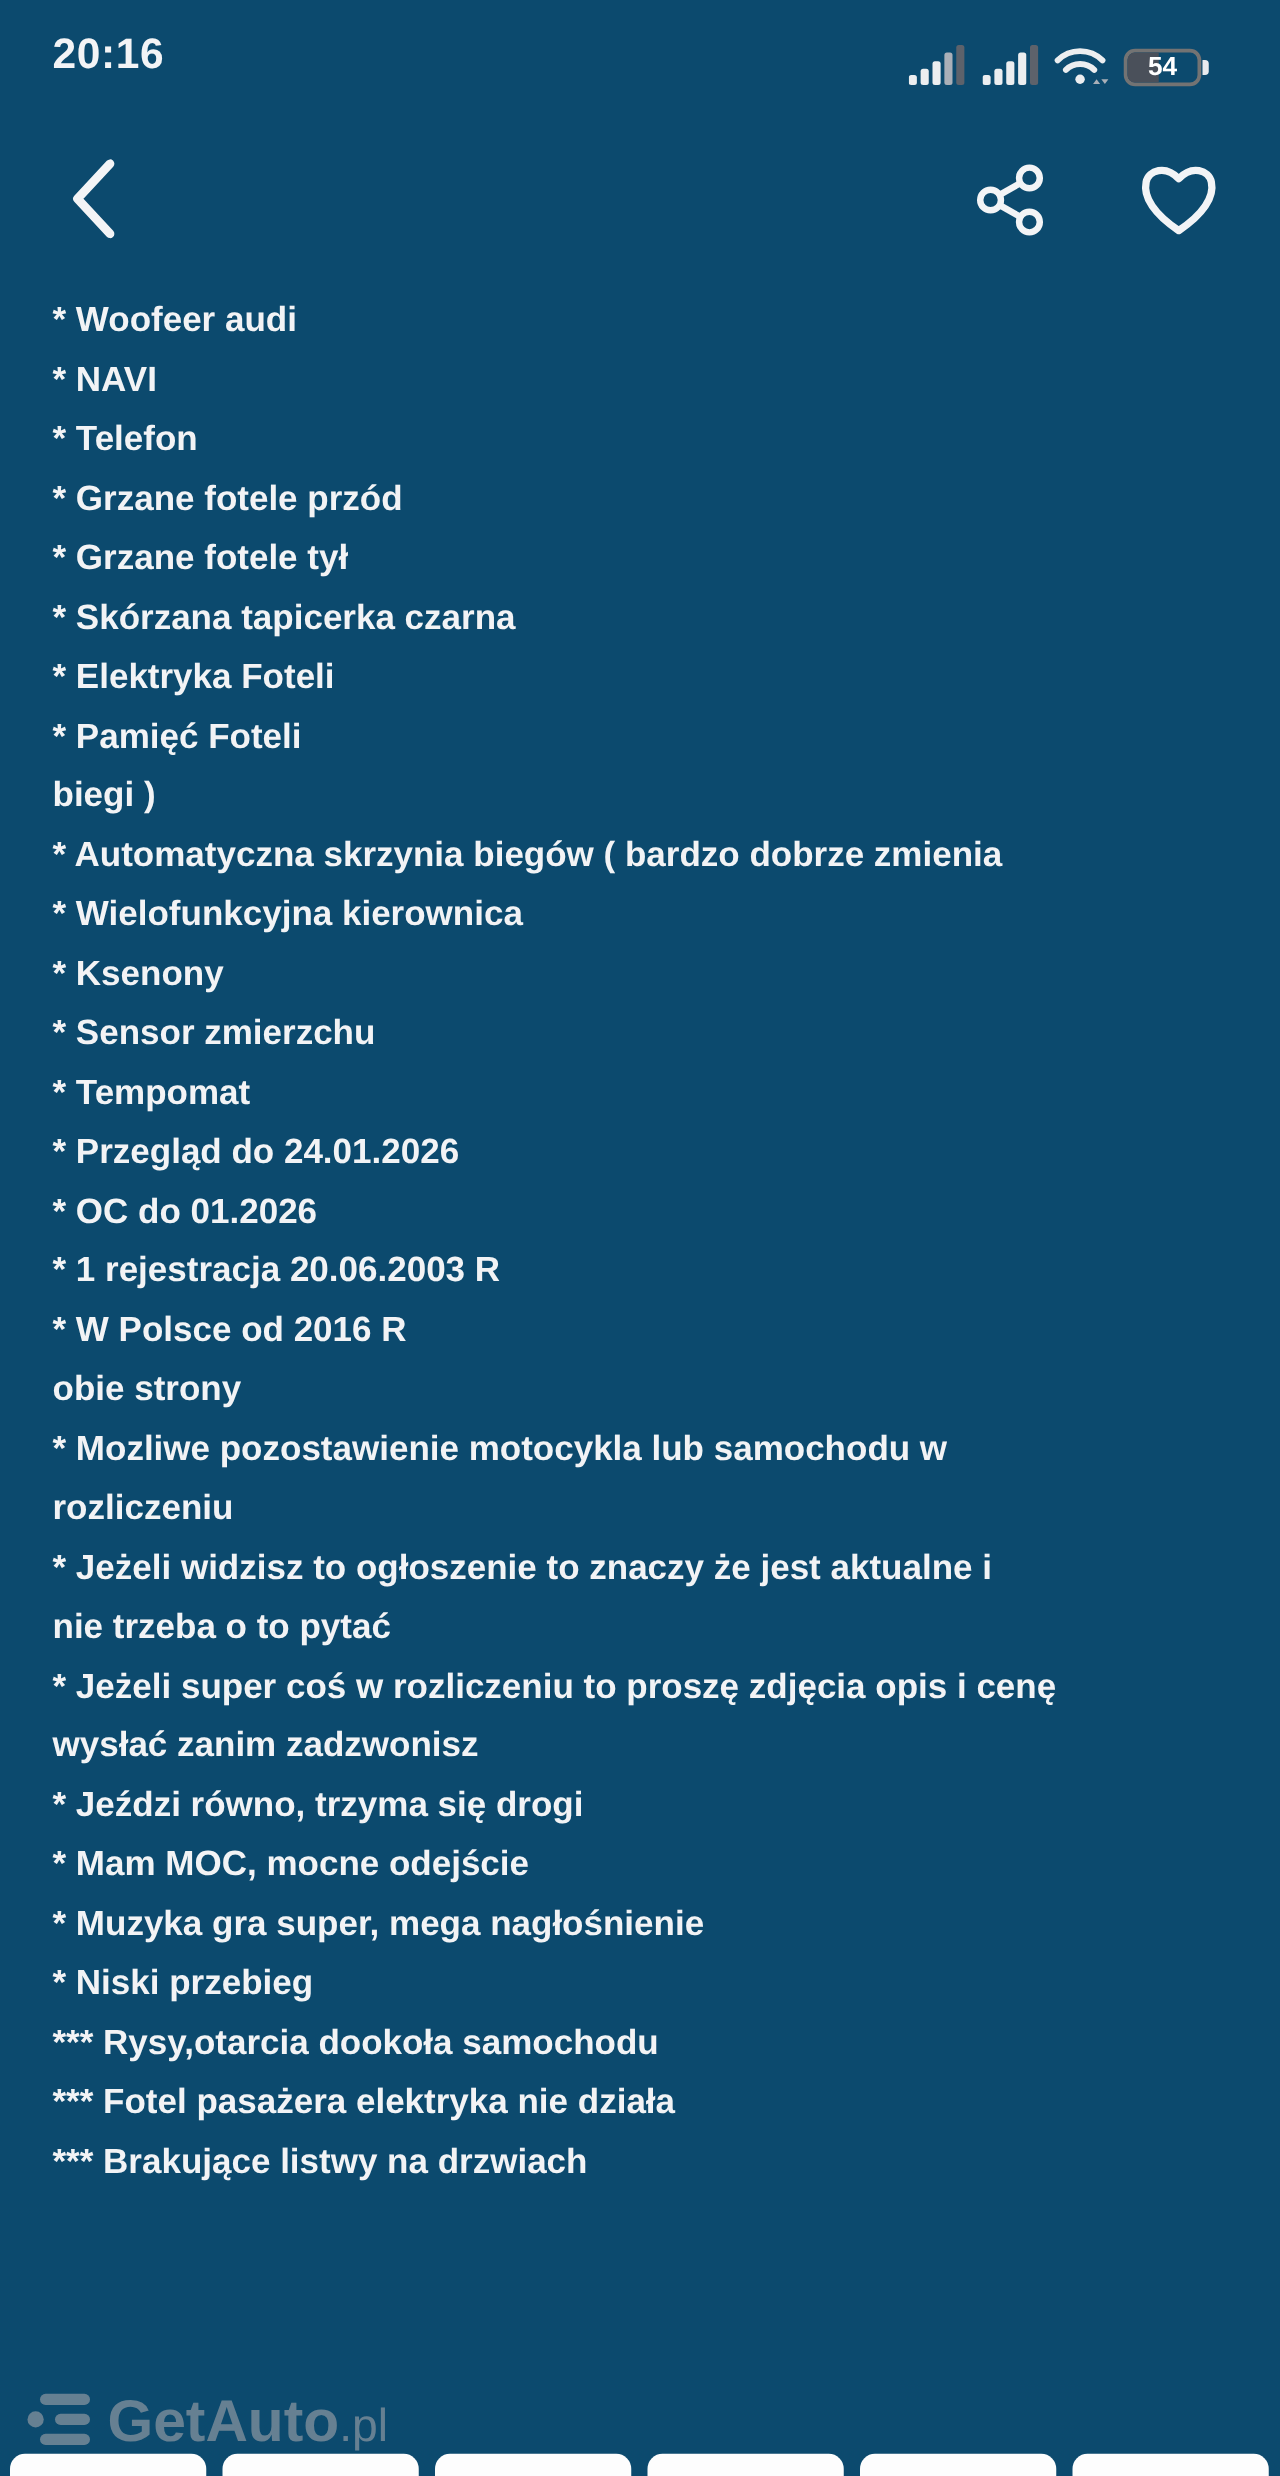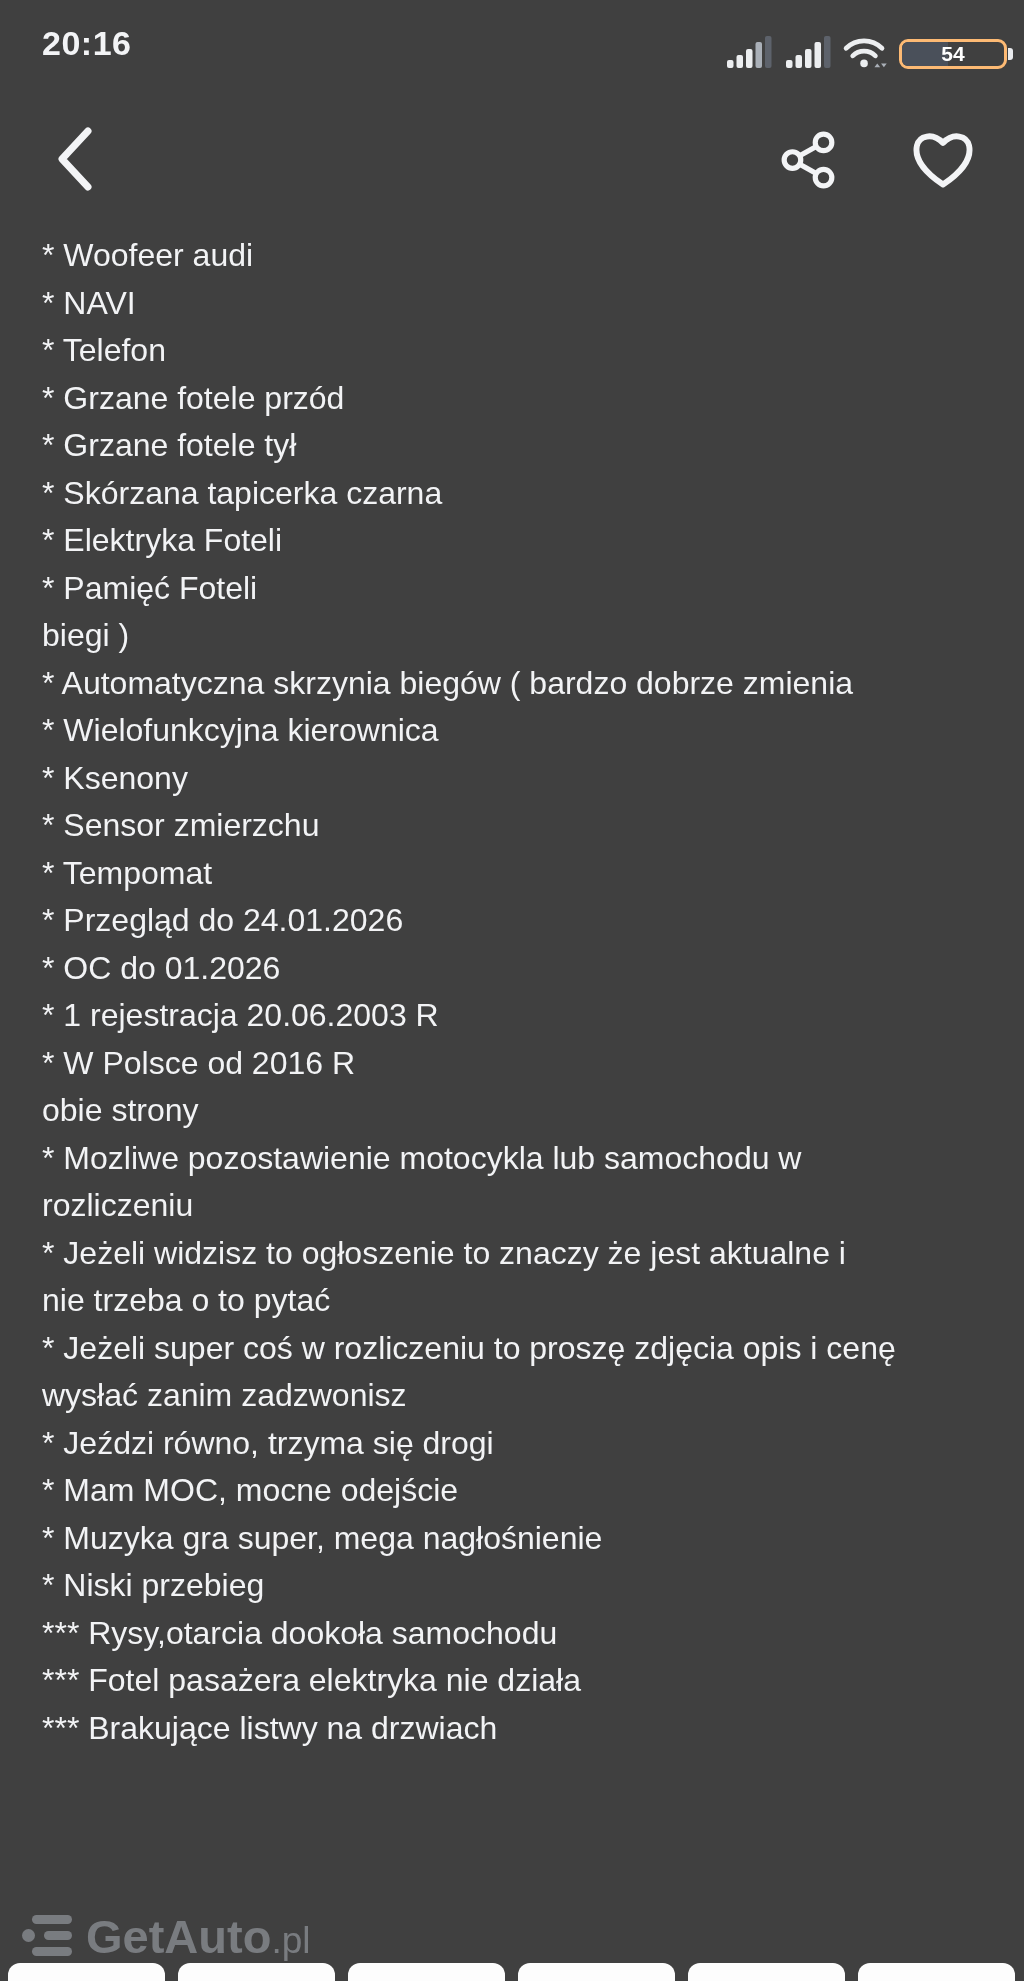--- a/index.html
+++ b/index.html
@@ -1,33 +1,33 @@
 <!DOCTYPE html>
 <html><head>
 <meta charset="utf-8">
 <style>
   html,body{margin:0;padding:0;background:#000;}
   .screen{
     position:relative;width:1024px;height:1981px;overflow:hidden;
-    background:#404040;
+    background:#0c4a6e;
     font-family:"Liberation Sans", sans-serif;
     color:#eef0f2;
   }
   
   .time{
     position:absolute;left:42px;top:24px;
     font-size:34px;font-weight:600;letter-spacing:0.5px;color:#f3f4f6;
   }
   .sig{position:absolute;top:36px;width:46px;height:32px;}
   .sig1{left:727px;}
   .sig2{left:786px;}
   .wifi{position:absolute;left:842px;top:36px;width:46px;height:34px;}
   .battery{
     position:absolute;left:899px;top:39px;width:56px;height:24px;
-    border:3px solid #fdba74;border-radius:9px;padding-left:46px;
+    border:3px solid #737373;border-radius:9px;
   }
   .battery .fill{
     position:absolute;left:0;top:0;bottom:0;width:45%;
     background:#4a505a;border-radius:6px 0 0 6px;
   }
   .battery .pct{
     position:absolute;inset:0;display:flex;align-items:center;justify-content:center;
     font-size:21px;font-weight:600;color:#ffffff;z-index:2;
   }
   .battery .nub{
@@ -36,21 +36,21 @@
   }
   
   .navbtn{position:absolute;background:none;border:none;padding:0;cursor:pointer;}
   .back{left:50px;top:126px;width:48px;height:66px;}
   .share{left:781px;top:131px;width:54px;height:58px;}
   .fav{left:910px;top:129px;width:66px;height:62px;}
   
   .description{position:absolute;left:42px;top:232px;right:20px;}
   .desc-line{
     height:47.5px;line-height:47.5px;white-space:pre;
-    font-size:32px;color:#f2f3f5;
+    font-size:28px;color:#f2f3f5;font-weight:bold;
   }
   
   .watermark{
     position:absolute;left:22px;top:1910px;height:52px;
     display:flex;align-items:center;gap:10px;opacity:0.62;
   }
   .wm-logo{position:relative;width:54px;height:46px;}
   .wm-bar{position:absolute;background:#9da1a8;border-radius:5px;height:9px;}
   .wm-bar.b1{left:10px;top:2px;width:40px;}
   .wm-bar.b2{left:22px;top:18px;width:28px;}

